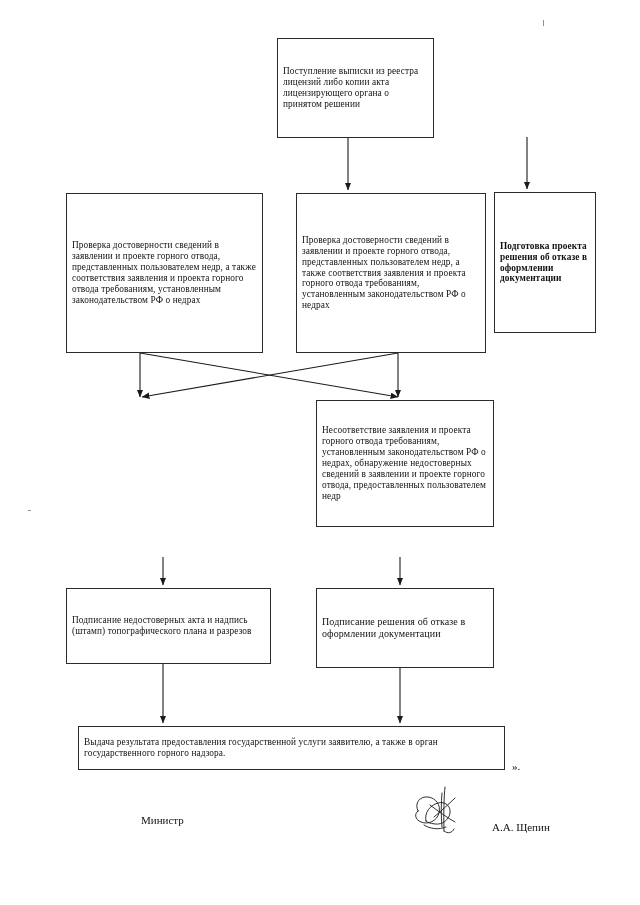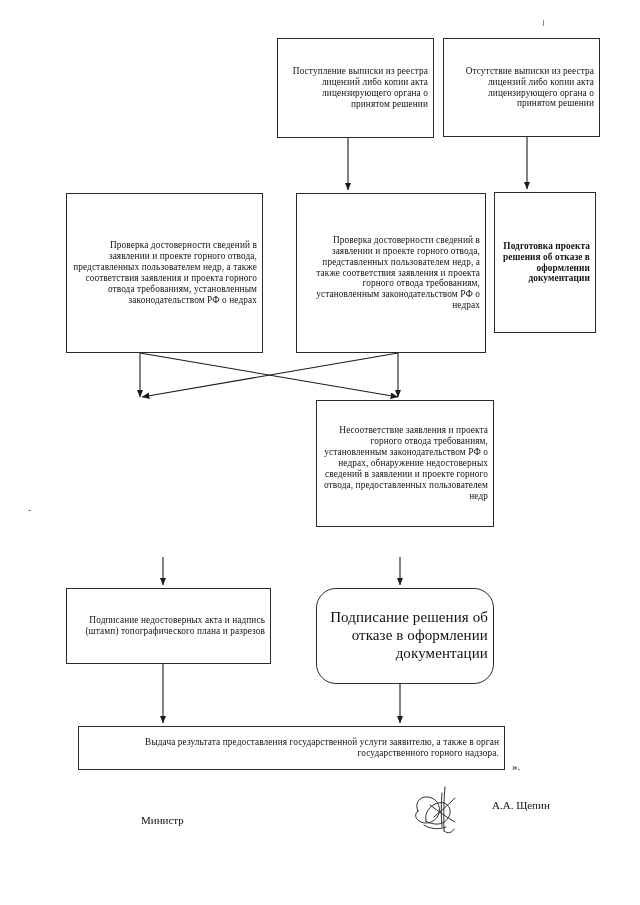--- a/index.html
+++ b/index.html
@@ -30,21 +30,21 @@
     pointer-events: none;
   }
   .node {
     position: absolute;
     box-sizing: border-box;
     border: 1px solid #2b2b2b;
     background: #ffffff;
     display: flex;
     align-items: center;
     justify-content: center;
-    text-align: right;
+    text-align: left;
     padding: 4px 5px;
     line-height: 1.18;
     letter-spacing: 0.1px;
     z-index: 2;
   }
   .node span {
     display: block;
     width: 100%;
   }
 
@@ -53,42 +53,42 @@
   #node-absent-extract     { left: 443px; top: 38px;  width: 157px; height: 99px;  font-size: 9.3px; }
 
   #node-verify-left        { left: 66px;  top: 193px; width: 197px; height: 160px; font-size: 9.3px; }
   #node-verify-right       { left: 296px; top: 193px; width: 190px; height: 160px; font-size: 9.3px; }
   #node-prepare-refusal    { left: 494px; top: 192px; width: 102px; height: 141px; font-size: 9.3px; font-weight: bold; }
 
   #node-compliance         { left: 66px;  top: 400px; width: 205px; height: 157px; font-size: 9.3px; }
   #node-noncompliance      { left: 316px; top: 400px; width: 178px; height: 127px; font-size: 9.3px; }
 
   #node-sign-act           { left: 66px;  top: 588px; width: 205px; height: 76px;  font-size: 9.3px; }
-  #node-sign-refusal       { left: 316px; top: 588px; width: 178px; height: 96px;  font-size: 15px; border-radius: 20px; }
+  #node-sign-refusal       { left: 316px; top: 588px; width: 178px; height: 80px;  font-size: 10px; }
 
   #node-issue-result       { left: 78px;  top: 726px; width: 427px; height: 44px;  font-size: 9.3px; }
 
   .sig-row {
     position: absolute;
     left: 0;
     top: 795px;
     width: 640px;
     height: 50px;
   }
   .sig-title {
     position: absolute;
     left: 104px;
     top: 19px;
     font-size: 11px;
     margin-left: 37px;
   }
   .sig-name {
     position: absolute;
     left: 492px;
-    top: 4px;
+    top: 26px;
     font-size: 11px;
   }
   .sig-mark {
     position: absolute;
     left: 408px;
     top: -14px;
     width: 70px;
     height: 60px;
   }
   .quote-mark {
@@ -135,23 +135,20 @@
 
     <line x1="163" y1="664" x2="163" y2="723" stroke="#1a1a1a" stroke-width="1.1" marker-end="url(#arrowhead)"></line>
 
     <line x1="400" y1="664" x2="400" y2="723" stroke="#1a1a1a" stroke-width="1.1" marker-end="url(#arrowhead)"></line>
   </svg>
 
   <div class="node" id="node-incoming-extract">
     <span>Поступление выписки из реестра лицензий либо копии акта лицензирующего органа о принятом решении</span>
   </div>
 
-  <div class="node" id="node-absent-extract">
-    <span>Отсутствие выписки из реестра лицензий либо копии акта лицензирующего органа о принятом решении</span>
-  </div>
 
   <div class="node" id="node-verify-left">
     <span>Проверка достоверности сведений в заявлении и проекте горного отвода, представленных пользователем недр, а также соответствия заявления и проекта горного отвода  требованиям, установленным законодательством  РФ о недрах</span>
   </div>
 
   <div class="node" id="node-verify-right">
     <span>Проверка достоверности сведений в заявлении и проекте горного отвода, представленных пользователем недр, а также соответствия заявления и проекта  горного отвода требованиям, установленным законодательством РФ о недрах</span>
   </div>
 
   <div class="node" id="node-prepare-refusal">

